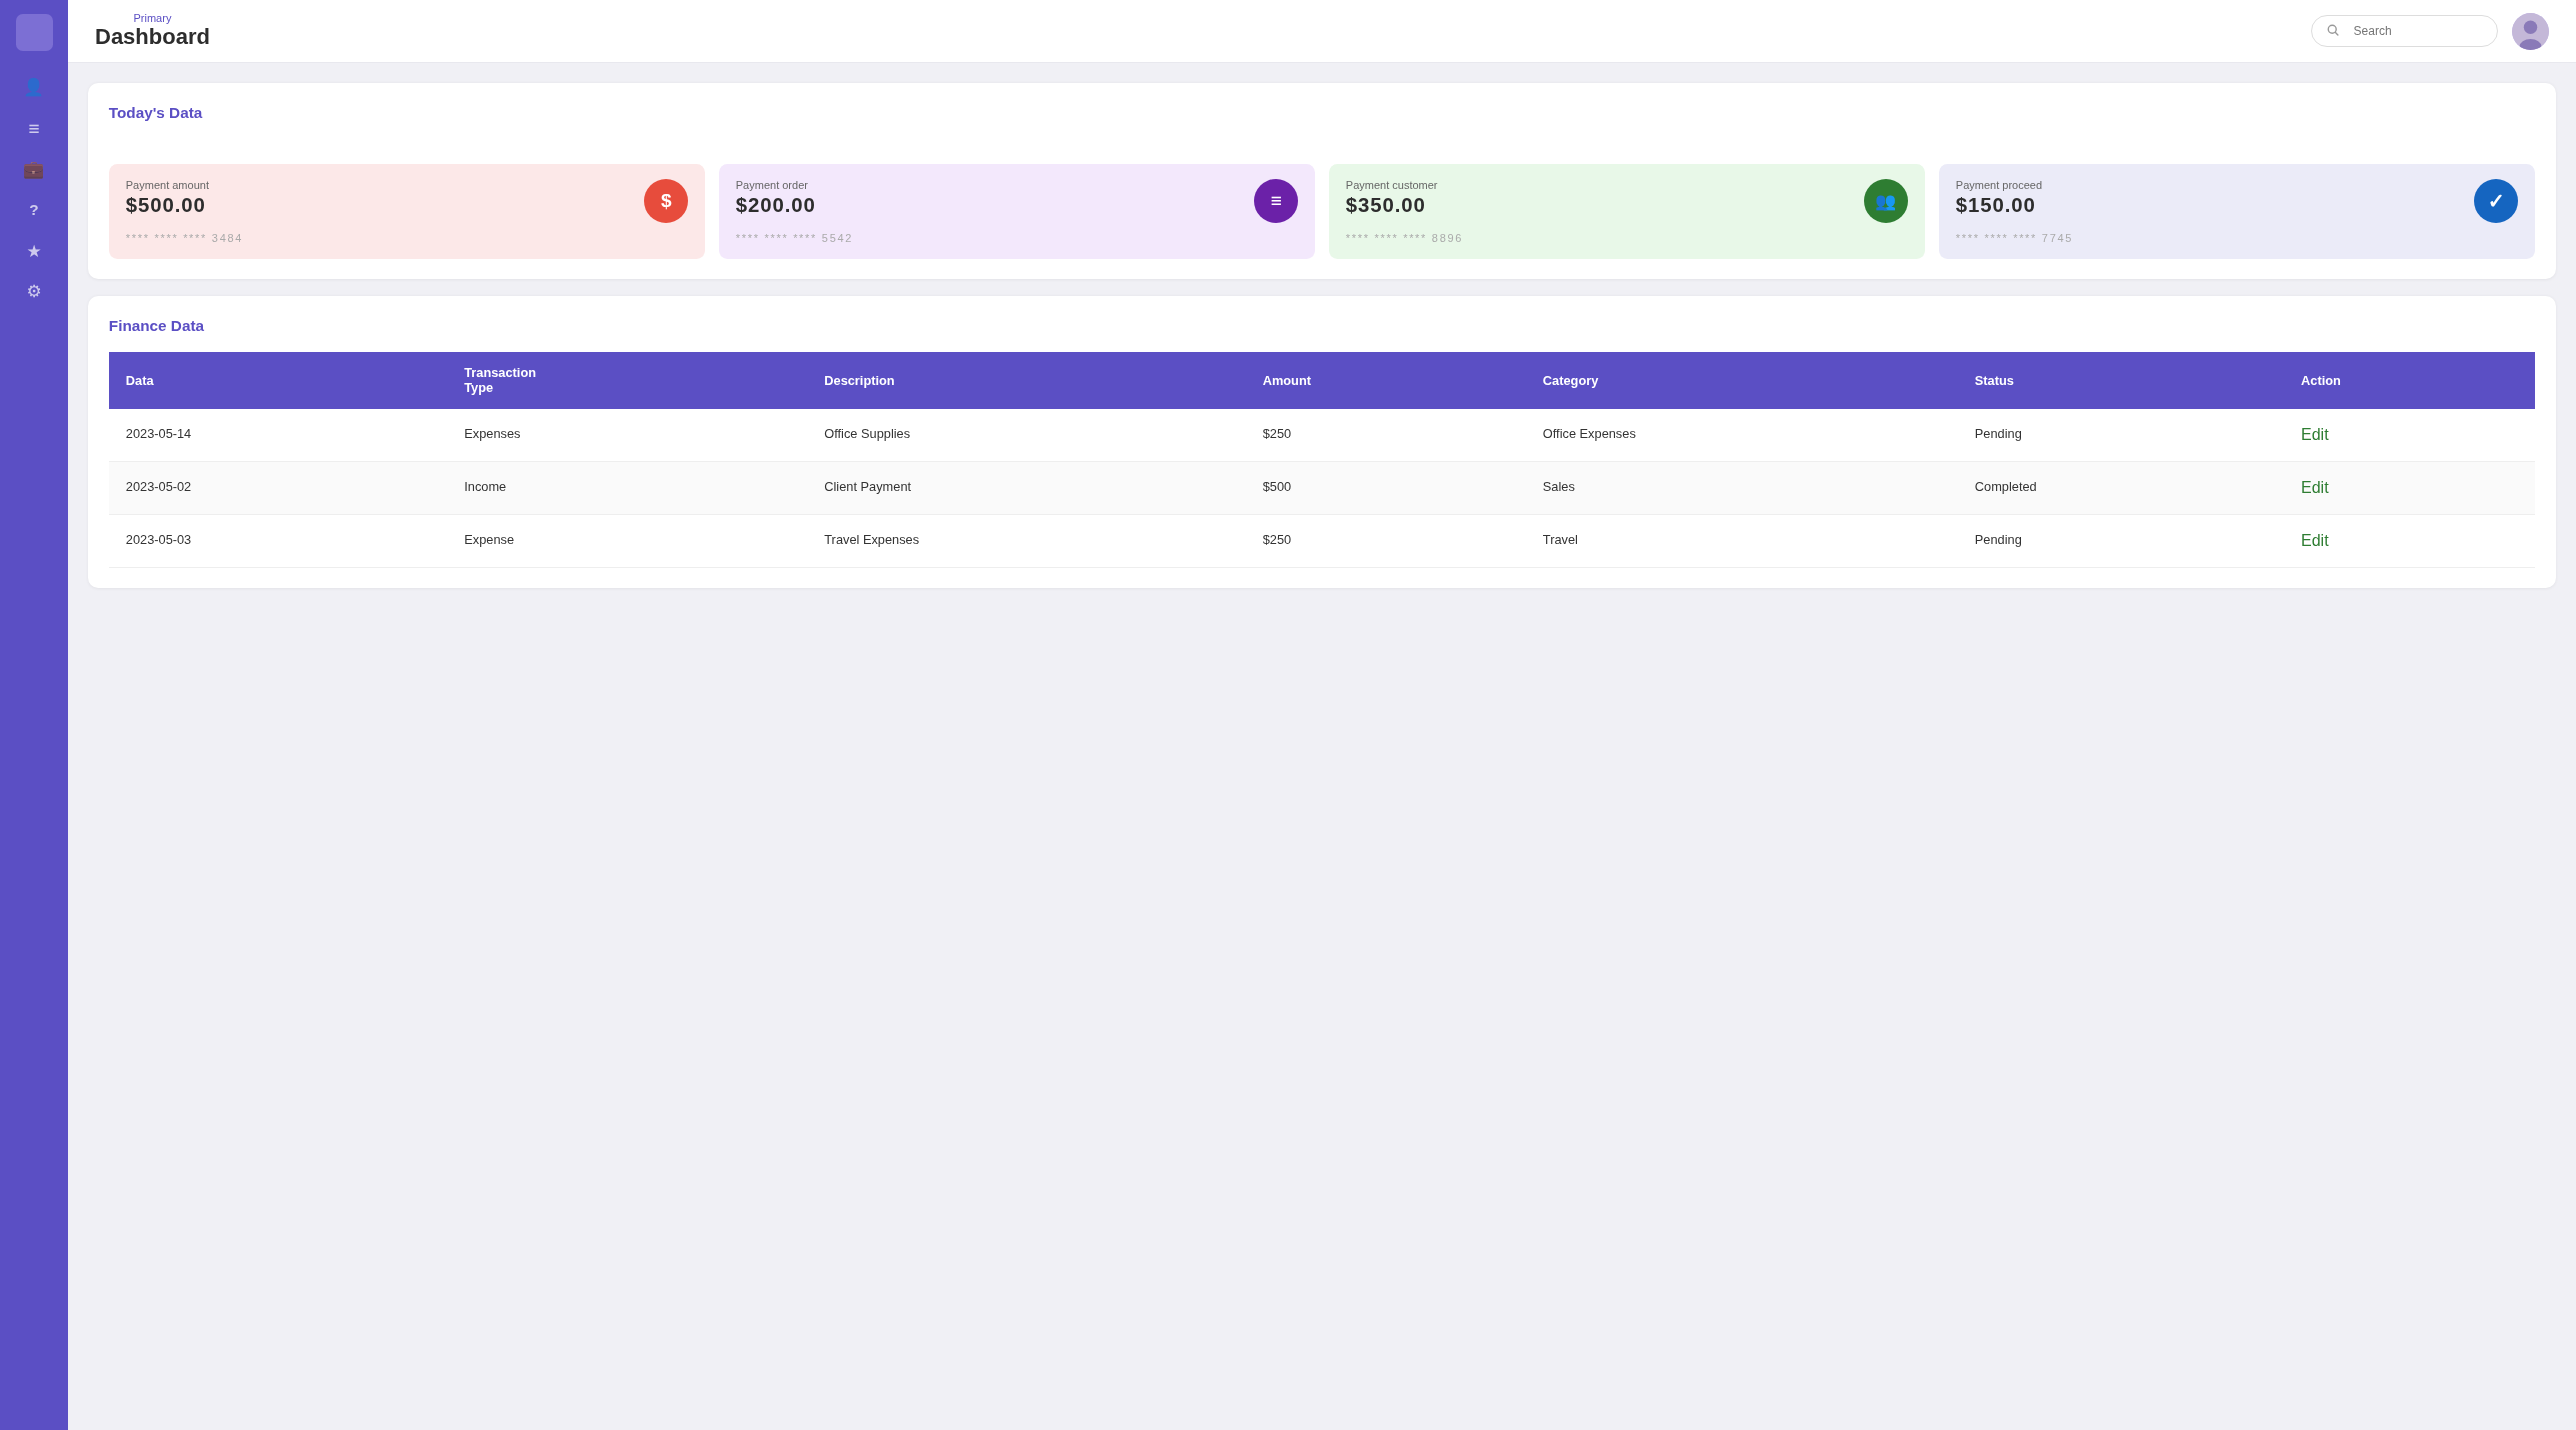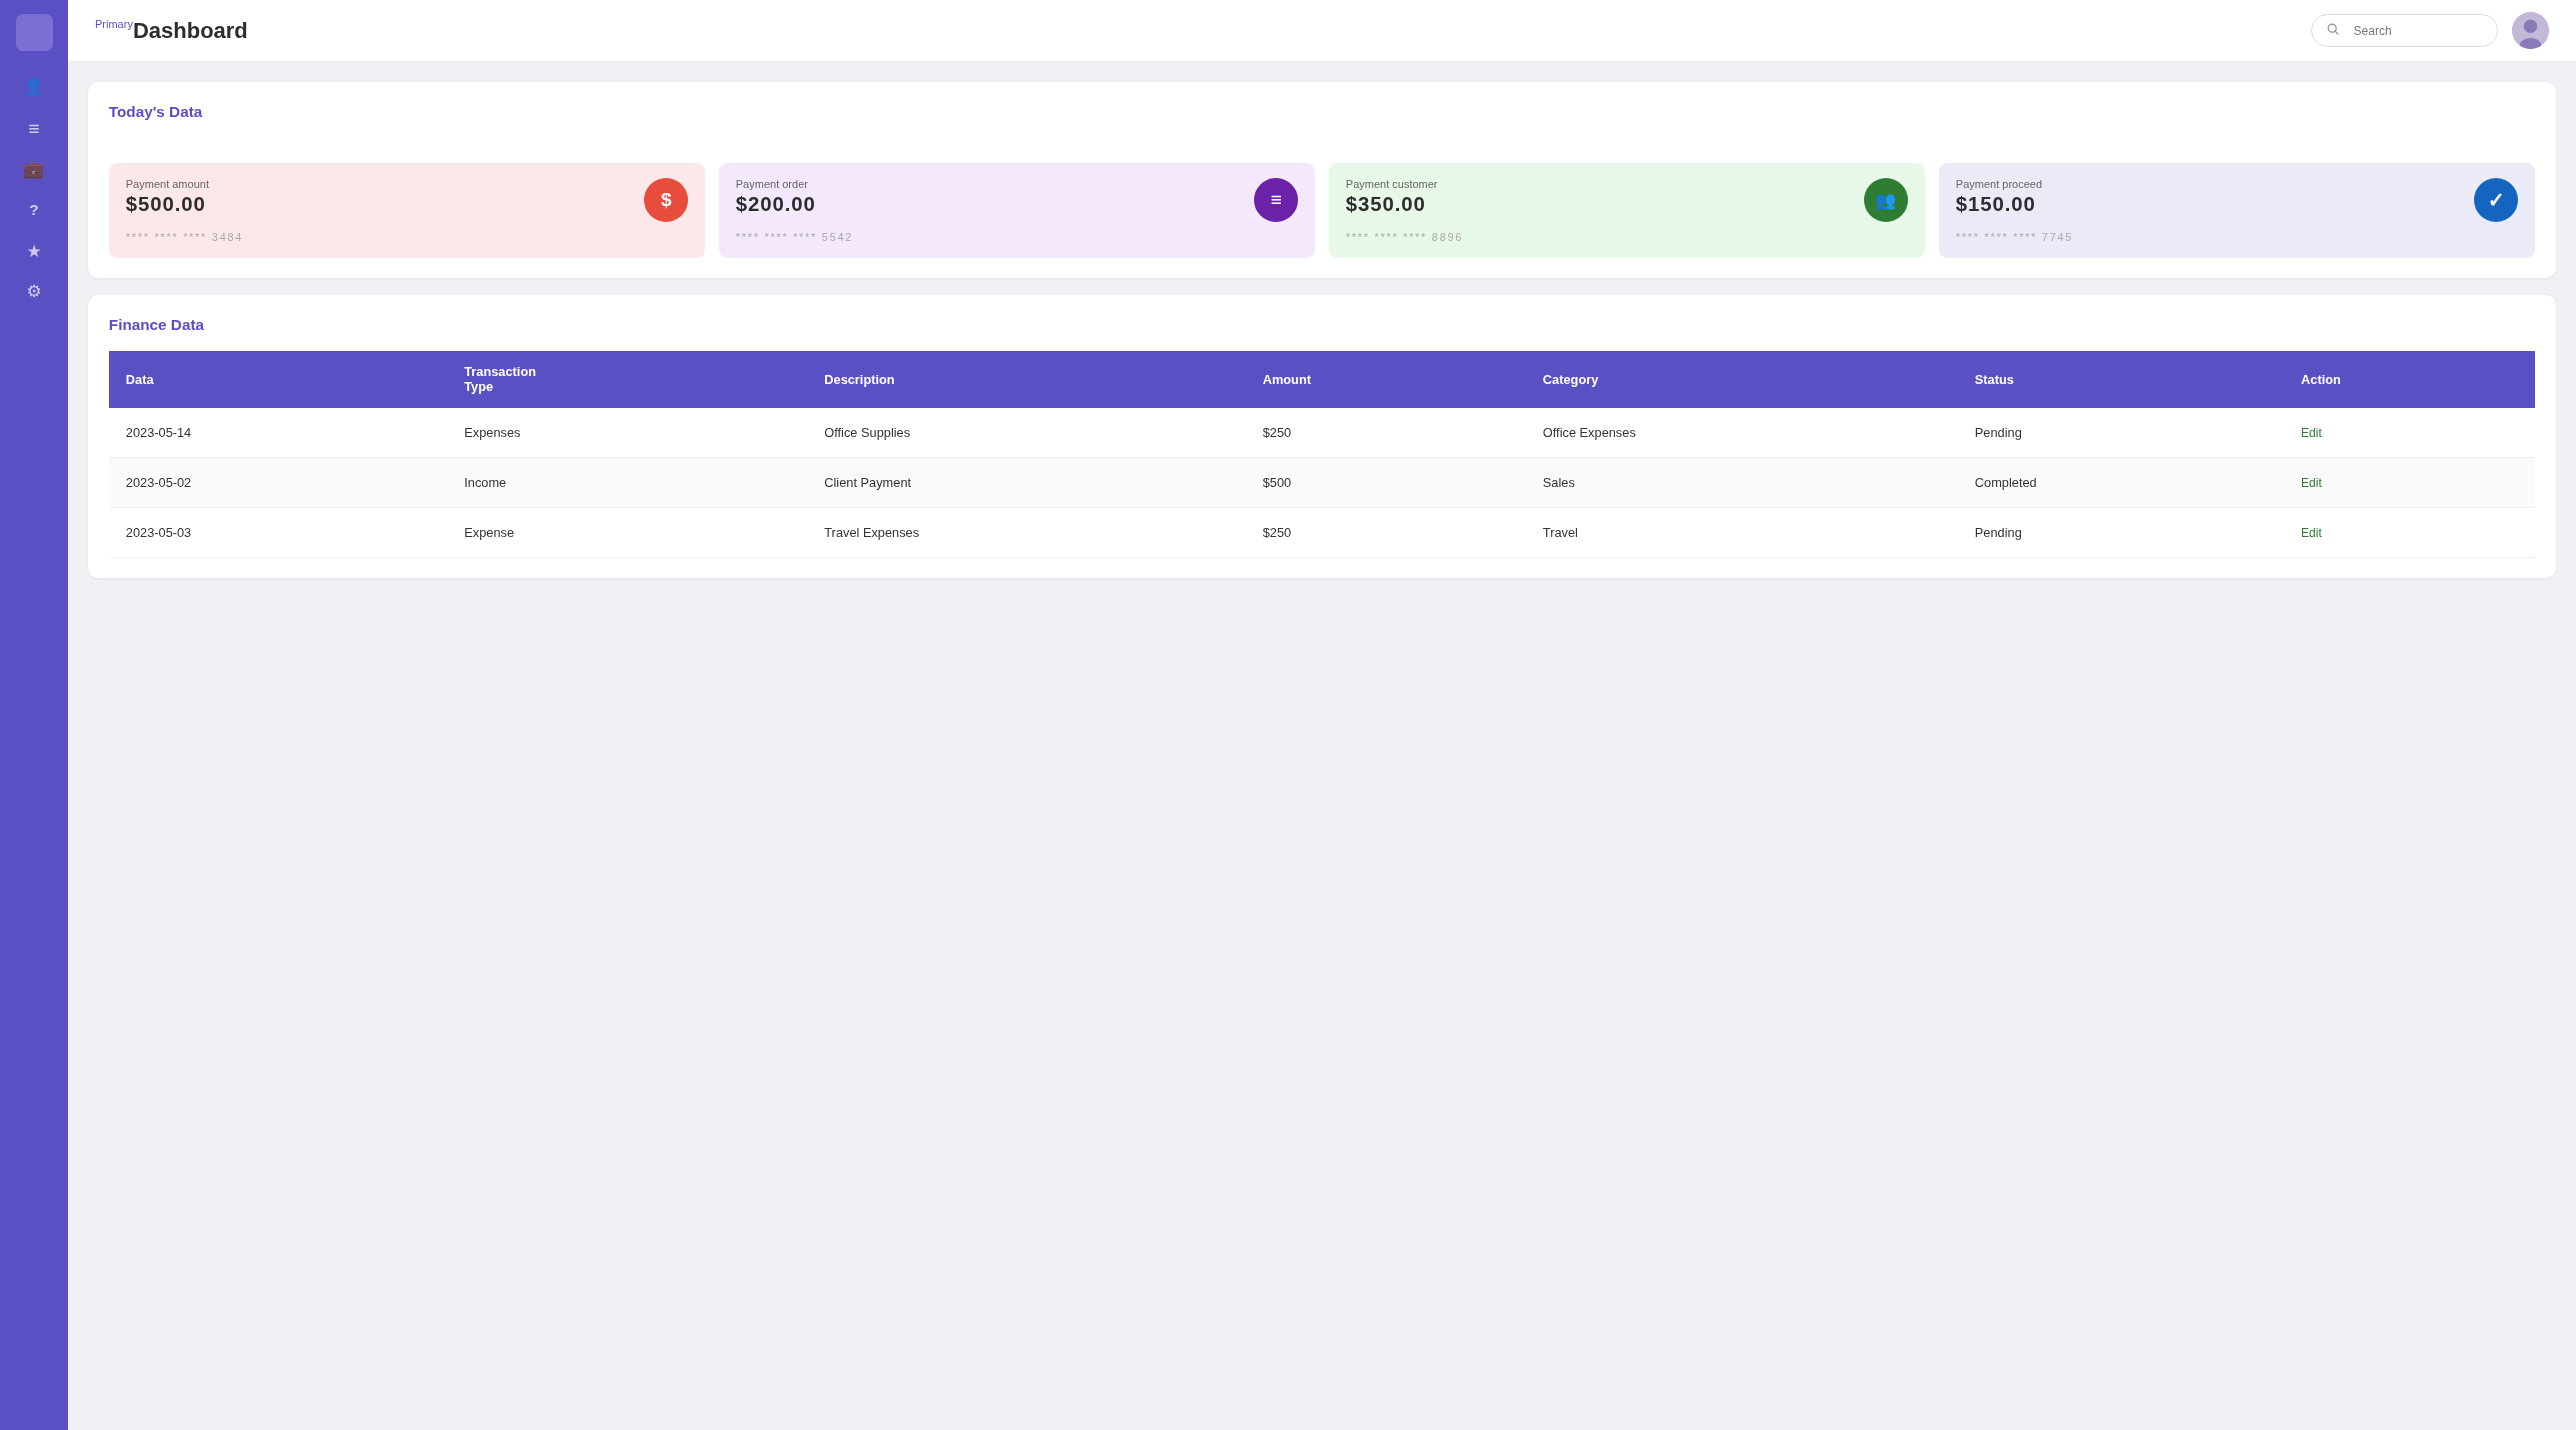--- a/index.html
+++ b/index.html
@@ -43,21 +43,21 @@
     
     .header {
       background: white;
       padding: 12px 27px;
       display: flex;
       align-items: center;
       justify-content: space-between;
       border-bottom: 0.9px solid #e8e8ee;
       flex-shrink: 0;
     }
-    .header-title-area { display: flex; flex-direction: row; }
+    .header-title-area { display: flex; flex-direction: column; align-items: center; }
     .header-primary {
       font-size: 11px;
       color: #5b4fc4;
       font-weight: 500;
     }
     .header-title {
       font-size: 22px;
       font-weight: 700;
       color: #2d2d2d;
     }
@@ -168,21 +168,21 @@
     .finance-table tbody tr:nth-child(even) { background: #fafafa; }
     .finance-table tbody td {
       padding: 17px;
       font-size: 12.8px;
       color: #333;
       vertical-align: top;
     }
     .edit-btn {
       color: #2e7d32;
       cursor: pointer;
-      font-size: 12px;
+      font-size: 16px;
       font-weight: 500;
       background: none;
       border: none;
     }
 
     
     .avatar-face {
       width: 37px; height: 37px;
       border-radius: 50%;
       background: #c4b8e8;

